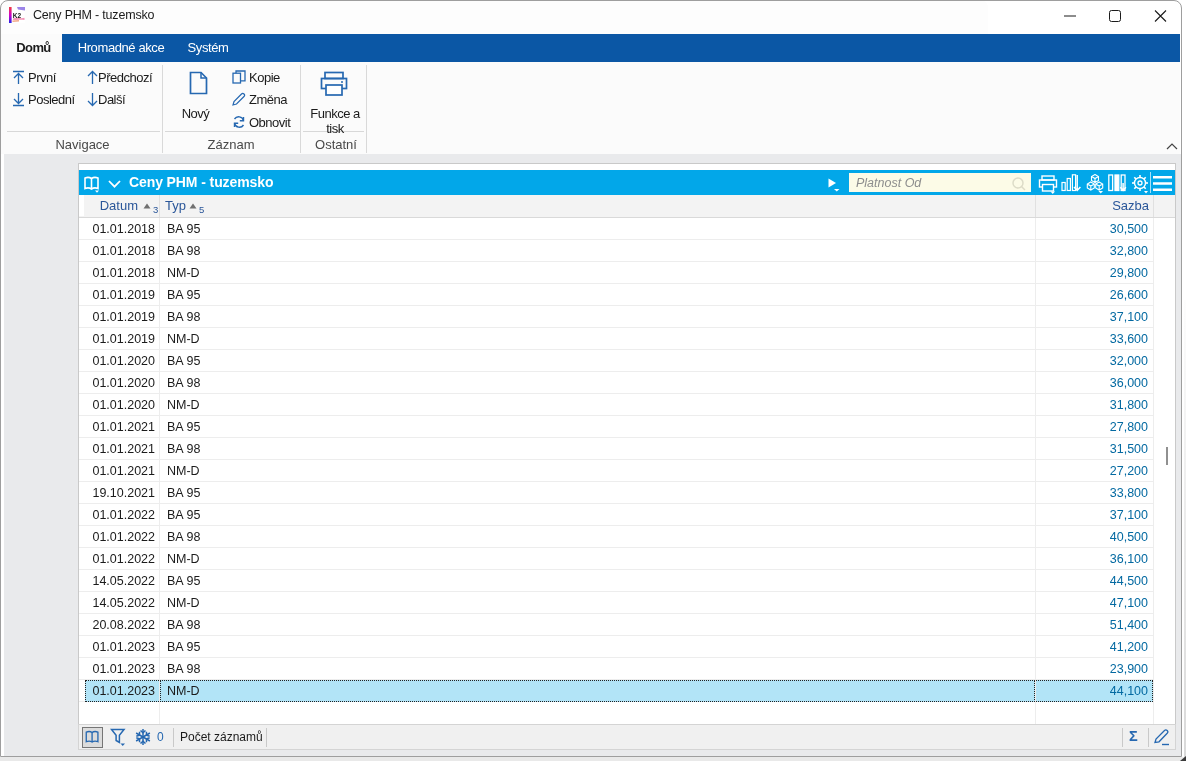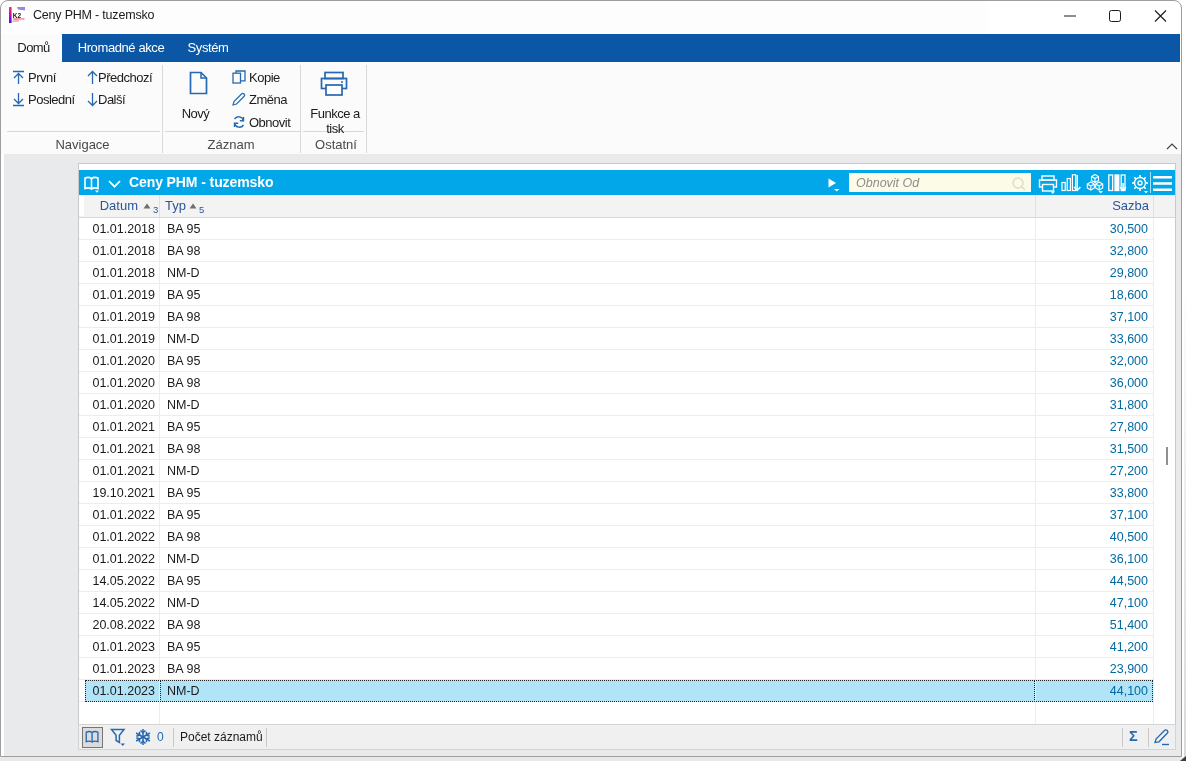--- a/index.html
+++ b/index.html
@@ -10,21 +10,21 @@
   background:#fbfbfb; border-radius:8px 8px 0 0;
 }
 #winborder {
   position:absolute; left:0px; top:0px; width:1182px; height:757px;
   border:1px solid #9e9e9e; border-radius:8px 8px 0 0; pointer-events:none; z-index:60;
 }
 #titlebar { position:absolute; left:0; top:0; width:100%; height:34px; background:#fdfdfd; border-radius:8px 8px 0 0; }
 #title { position:absolute; left:33px; top:8px; font-size:12.5px; letter-spacing:-0.2px; color:#1b1b1b; }
 #tabbar { position:absolute; left:5px; top:34px; width:1175px; height:28px; background:#0b57a5; }
 .tab { position:absolute; top:0; height:28px; line-height:28px; color:#fff; font-size:13px; letter-spacing:-0.4px; text-align:center; }
-#tab-domu { left:0px; width:57px; background:#fbfbfb; color:#1b1b1b; font-weight:normal; letter-spacing:-0.6px; }
+#tab-domu { left:0px; width:57px; background:#fbfbfb; color:#1b1b1b; font-weight:bold; letter-spacing:-0.6px; }
 #ribbon { position:absolute; left:5px; top:62px; width:1175px; height:92px; background:#fbfbfb; }
 .gsep { position:absolute; top:3px; height:88px; width:1px; background:#d9d9d9; }
 .glabel { position:absolute; top:75px; height:15px; font-size:13px; color:#494949; text-align:center; }
 .ghline { position:absolute; top:69px; height:1px; background:#d8d8d8; }
 .rtxt { font-size:13px; letter-spacing:-0.5px; color:#1b1b1b; }
 #mainbg { position:absolute; left:1px; top:154px; width:1180px; height:602px; background:#e9eaec; }
 #sidebar { position:absolute; left:3px; top:8px; width:68px; height:594px; background:#0b57a5; }
 #sidestripe { position:absolute; right:0; top:0; width:5px; height:100%; background:#02abec; }
 #btn-seznam { position:absolute; left:0; top:1px; width:68px; height:61px; background:#18ace8; color:#fff; }
 #sepline { position:absolute; left:0; top:62px; width:63px; height:2px; background:#fff; }
@@ -153,21 +153,21 @@
         </svg>
         <svg class="abs" style="left:29px;top:10px" width="13" height="8" viewBox="0 0 13 8">
           <path d="M1 1 L6.5 6.7 L12 1" stroke="#fff" stroke-width="1.8" fill="none"></path>
         </svg>
         <div id="cyantitle">Ceny PHM - tuzemsko</div>
         <svg class="abs" style="left:749px;top:8px" width="14" height="14" viewBox="0 0 14 14">
           <path d="M0.5 0.5 L8 5 L0.5 9.5 Z" fill="#fff"></path>
           <path d="M6 11 L11.5 11 L8.75 13.6 Z" fill="#fff"></path>
         </svg>
         <div id="searchbox">
-            <span>Obnovit Od</span>
+            <span>Platnost Od</span>
           <svg class="abs" style="left:162px;top:3px" width="16" height="16" viewBox="0 0 16 16">
             <circle cx="7" cy="7" r="5" fill="none" stroke="#dddcc8" stroke-width="1.5"></circle>
             <line x1="10.5" y1="10.5" x2="14" y2="14" stroke="#dddcc8" stroke-width="1.5"></line>
           </svg>
         </div>
 
         <svg class="abs" style="left:959px;top:5px" width="20" height="19" viewBox="0 0 20 19">
           <rect x="4" y="1" width="12" height="4" fill="none" stroke="#fff" stroke-width="1.4"></rect>
           <rect x="1.5" y="5" width="17" height="7" fill="none" stroke="#fff" stroke-width="1.4"></rect>
           <rect x="4.5" y="9.5" width="11" height="6.5" fill="#02a7e9" stroke="#fff" stroke-width="1.4"></rect>
@@ -242,21 +242,21 @@
             <div class="c3">32,800</div>
           </div>
         <div class="row" style="top:44px;">
             <div class="c1">01.01.2018</div>
             <div class="c2">NM-D</div>
             <div class="c3">29,800</div>
           </div>
         <div class="row" style="top:66px;">
             <div class="c1">01.01.2019</div>
             <div class="c2">BA 95</div>
-            <div class="c3">18,600</div>
+            <div class="c3">26,600</div>
           </div>
         <div class="row" style="top:88px;">
             <div class="c1">01.01.2019</div>
             <div class="c2">BA 98</div>
             <div class="c3">37,100</div>
           </div>
         <div class="row" style="top:110px;">
             <div class="c1">01.01.2019</div>
             <div class="c2">NM-D</div>
             <div class="c3">33,600</div>

